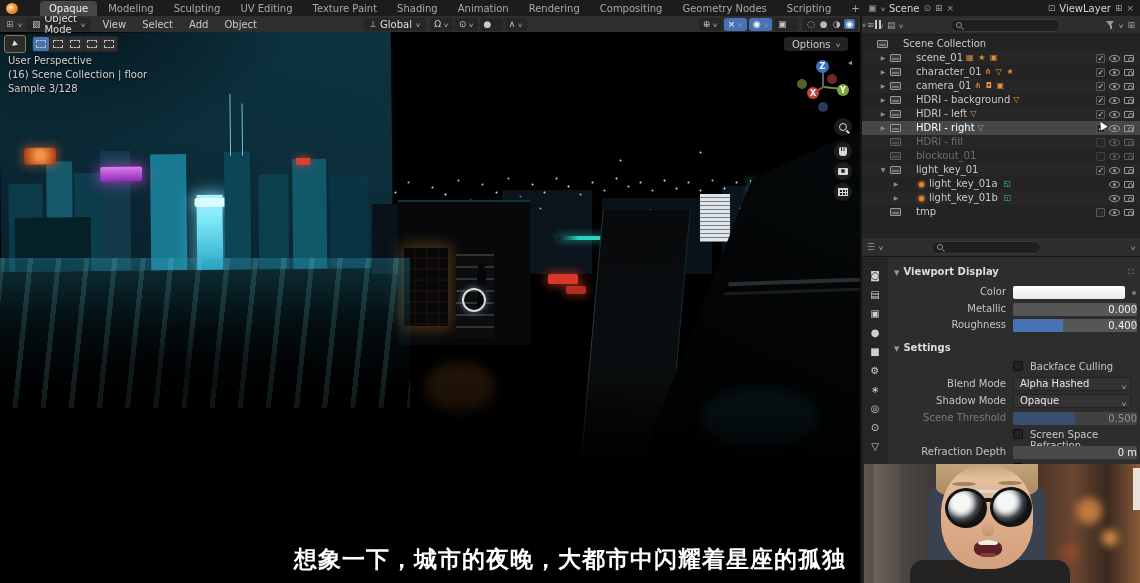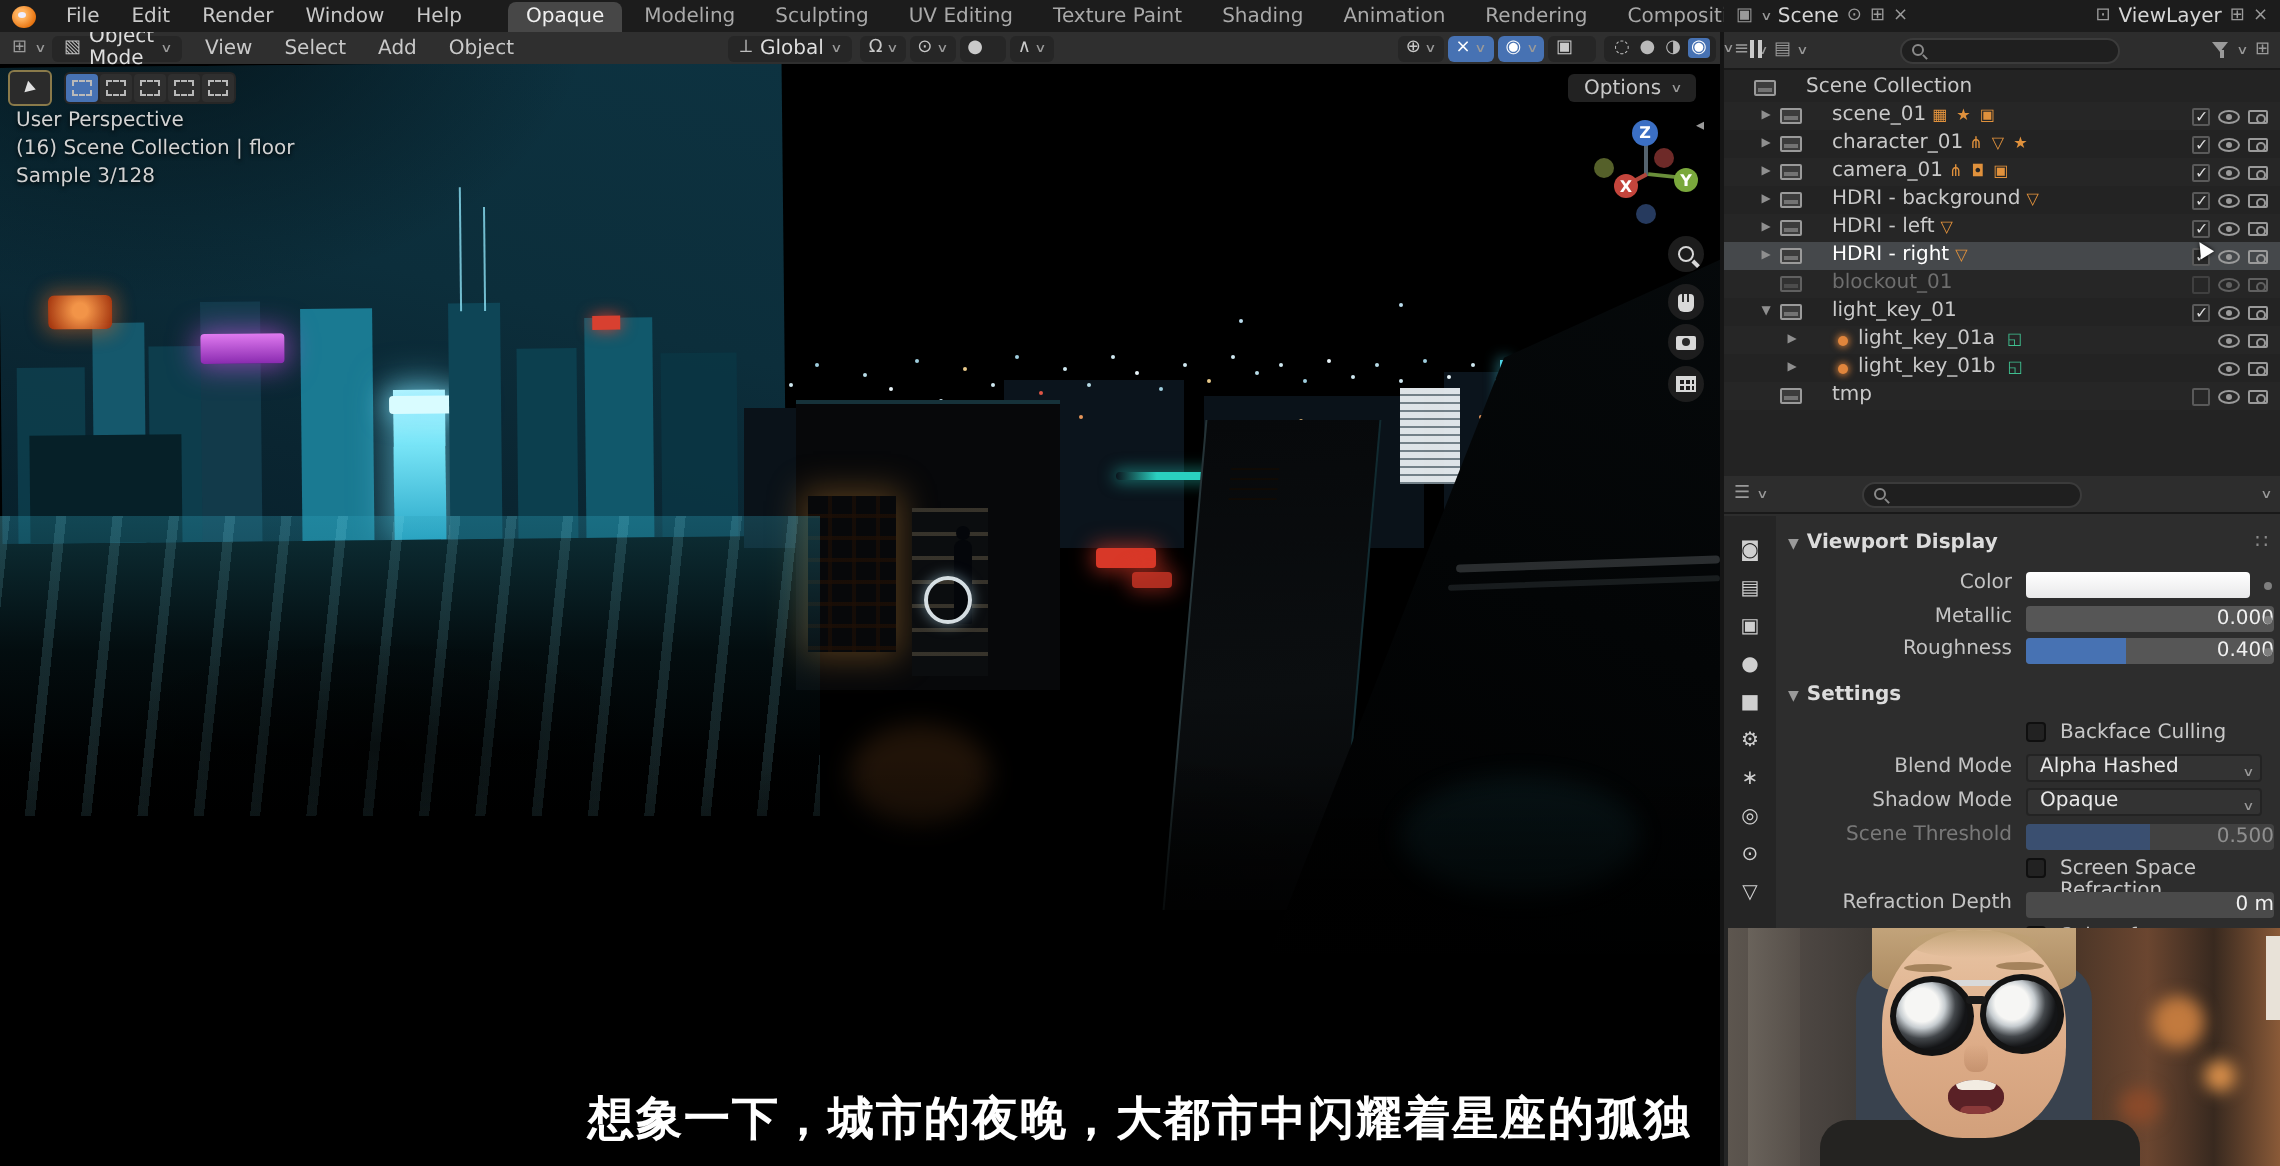--- a/index.html
+++ b/index.html
@@ -223,28 +223,20 @@
     font-size:23px; font-weight:bold; color:#fff; letter-spacing:1px;
     text-shadow:-2px 0 0 #000, 2px 0 0 #000, 0 -2px 0 #000, 0 2px 0 #000, -1px -1px 0 #000, 1px 1px 0 #000, -1px 1px 0 #000, 1px -1px 0 #000; }
 </style>
 </head>
 <body>
 
 <div id="app">
 
   <div id="topbar">
     <div id="blender-logo"></div>
-    <div class="menu-row">
-
-    <span class="menu-item">File</span>
-        <span class="menu-item">Edit</span>
-        <span class="menu-item">Render</span>
-        <span class="menu-item">Window</span>
-        <span class="menu-item">Help</span>
-      </div>
     <div id="workspaces">
 
     <span class="wtab active">Opaque</span>
         <span class="wtab">Modeling</span>
         <span class="wtab">Sculpting</span>
         <span class="wtab">UV Editing</span>
         <span class="wtab">Texture Paint</span>
         <span class="wtab">Shading</span>
         <span class="wtab">Animation</span>
         <span class="wtab">Rendering</span>
@@ -559,20 +551,33 @@
               <span class="eye"></span>
               <span class="camb"></span>
             </span>
           </div>
           <div class="orow selected checked" style="padding-left: 17px;">
             <span class="arrow">▶</span>
             <span class="cicon"></span>
             <span class="licon" style="visibility: hidden;"></span>
             <span class="lbl">HDRI - right</span>
             <span class="badges">▽</span>
+            <span class="badges2"></span>
+            <span class="tgl">
+              <span class="cb"></span>
+              <span class="eye"></span>
+              <span class="camb"></span>
+            </span>
+          </div>
+          <div class="orow dimmed" style="padding-left: 17px;">
+            <span class="arrow"></span>
+            <span class="cicon"></span>
+            <span class="licon" style="visibility: hidden;"></span>
+            <span class="lbl">HDRI - fill</span>
+            <span class="badges"></span>
             <span class="badges2"></span>
             <span class="tgl">
               <span class="cb"></span>
               <span class="eye"></span>
               <span class="camb"></span>
             </span>
           </div>
           <div class="orow dimmed" style="padding-left: 17px;">
             <span class="arrow"></span>
             <span class="cicon"></span>

